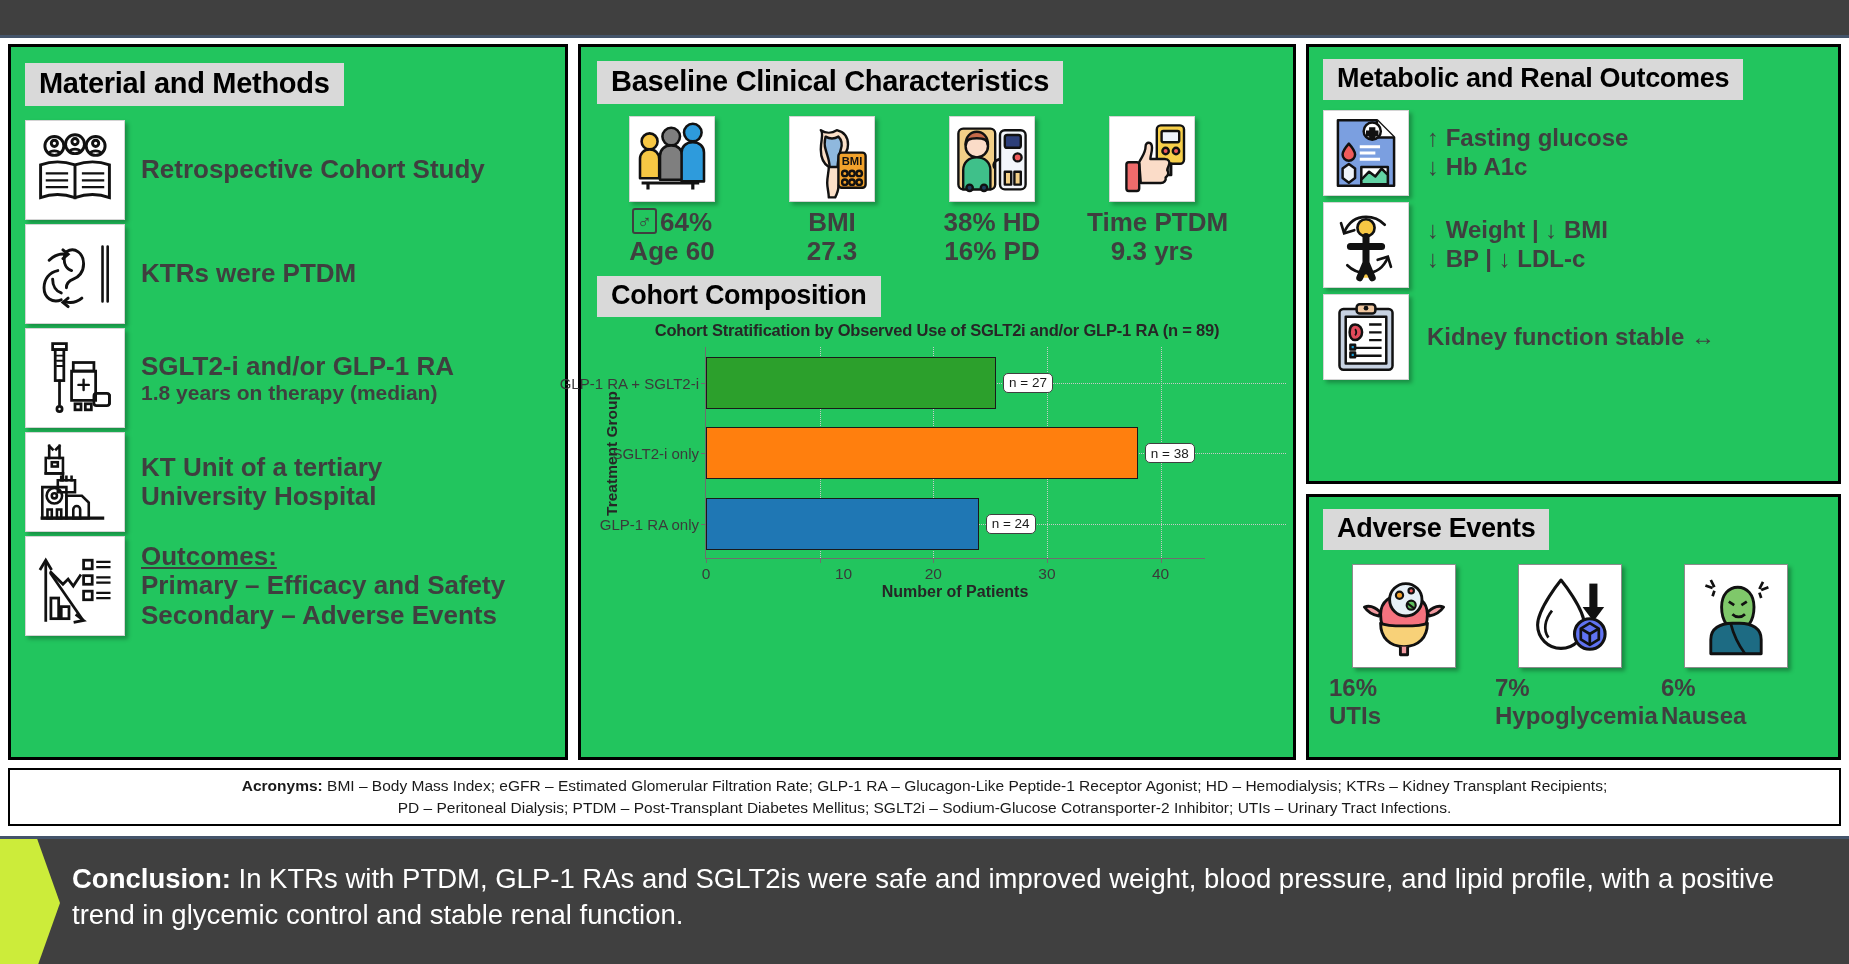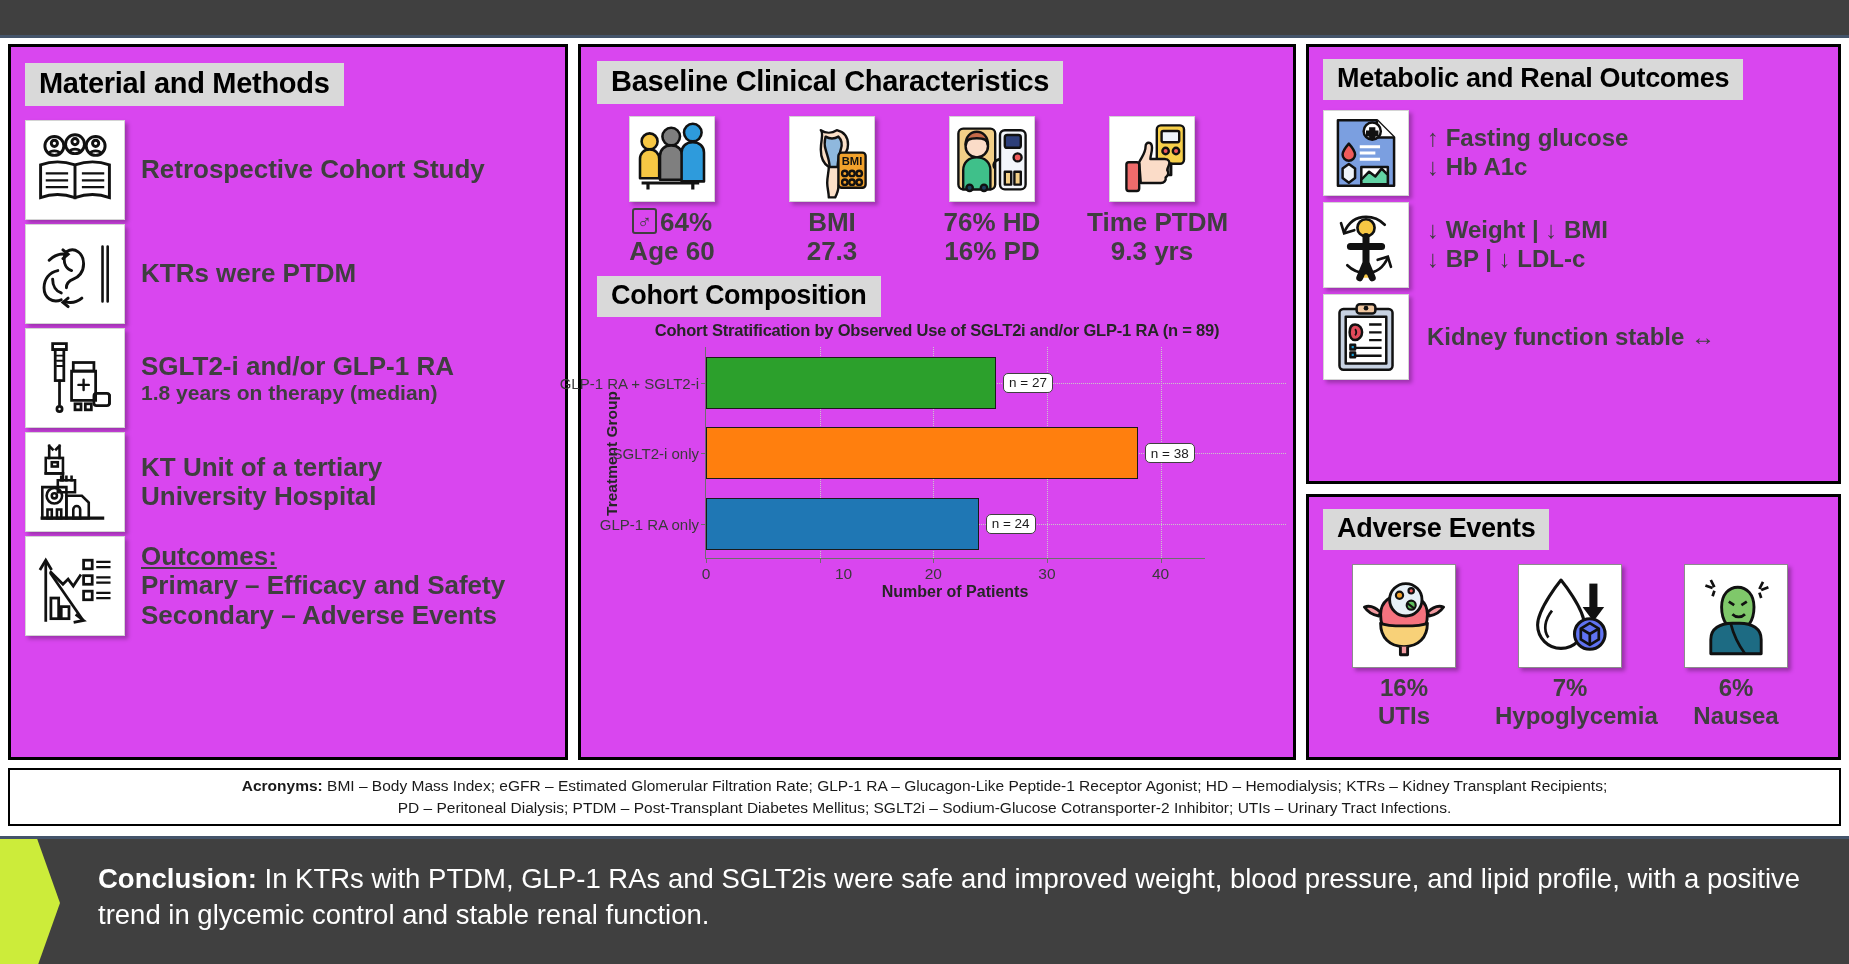--- a/index.html
+++ b/index.html
@@ -20,21 +20,21 @@
     background: #404040;
     border-bottom: 3px solid #44546a;
   }
   
   .columns {
     position: absolute; left: 8px; top: 44px;
     width: 1833px; height: 716px;
     display: flex; gap: 10px;
   }
   .panel {
-    background: #d946ef;
+    background: #22c55e;
     border: 3px solid #000000;
     position: relative;
   }
   .col-left   { width: 560px; }
   .col-mid    { width: 718px; }
   .col-right  { width: 535px; display: flex; flex-direction: column; gap: 10px; }
   .panel-right-top { height: 440px; }
   .panel-right-bot { flex: 1; }
 
   
@@ -152,21 +152,21 @@
   }
 
   
   .r-wrap { padding: 12px 12px 0 14px; }
   .r-rows { margin-top: 10px; display: flex; flex-direction: column; gap: 6px; }
   .r-row { display: flex; align-items: center; gap: 18px; }
   .r-text { color: #3f3f3f; font-weight: bold; font-size: 24px; line-height: 1.2; }
   .r-text .ln { display: block; white-space: nowrap; }
 
   .ae-row { margin-top: 14px; display: flex; gap: 16px; padding-left: 6px; }
-  .ae-item { width: 150px; text-align: center; }
+  .ae-item { width: 150px; text-align: left; }
   .ae-box {
     width: 104px; height: 104px; margin: 0 auto;
     border: 1px solid #8c8c8c; background: #fff;
     box-shadow: 3px 3px 4px rgba(0,0,0,0.3);
     display: flex; align-items: center; justify-content: center;
   }
   .ae-lines { margin-top: 6px; color: #3f3f3f; font-weight: bold; font-size: 24px; line-height: 1.15; }
   .ae-lines .ln { display: block; }
 
   
@@ -185,21 +185,21 @@
     background: #404040;
     border-top: 3px solid #44546a;
   }
   .chev {
     position: absolute; left: 0; top: 0; width: 60px; height: 128px;
     background: #ccec3a;
     clip-path: polygon(0 0, 62% 0, 100% 50%, 62% 100%, 0 100%);
   }
   .concl-text {
     position: absolute; left: 72px; top: 22px; right: 26px;
-    color: #ffffff; font-size: 27.5px; line-height: 1.32; margin-left: 26px;
+    color: #ffffff; font-size: 27.5px; line-height: 1.32;
   }
   .concl-text b { font-weight: bold; }
 </style>
 </head>
 <body>
 
 <div class="poster">
 
   <div class="top-band"></div>
 
@@ -401,21 +401,21 @@
                   <rect x="60" y="14" width="32" height="74" rx="6" fill="#f2f5fa"></rect>
                   <rect x="66" y="20" width="20" height="16" rx="3" fill="#2d3f7a"></rect>
                   <circle cx="82" cy="48" r="5" fill="#ef5b5b"></circle>
                   <path d="M60 50c-8 2-10 8-6 12" fill="none"></path>
                   <rect x="66" y="66" width="8" height="16" fill="#f2cf87"></rect>
                     <rect x="78" y="66" width="8" height="16" fill="#f2cf87"></rect>
                 </g>
               </svg>
             </div>
             <div class="stat-lines">
-              <span class="ln">76% HD</span>
+              <span class="ln">38% HD</span>
               <span class="ln">16% PD</span>
             </div>
           </div>
 
           <div class="stat">
             <div class="ico-box sm">
               <svg viewBox="0 0 100 100" width="80" height="80">
                 <g stroke="#111" stroke-width="3" stroke-linejoin="round">
                   <rect x="56" y="8" width="34" height="48" rx="5" fill="#f7cf4a"></rect>
                   <rect x="62" y="15" width="22" height="14" rx="2" fill="#eef4fa"></rect>

